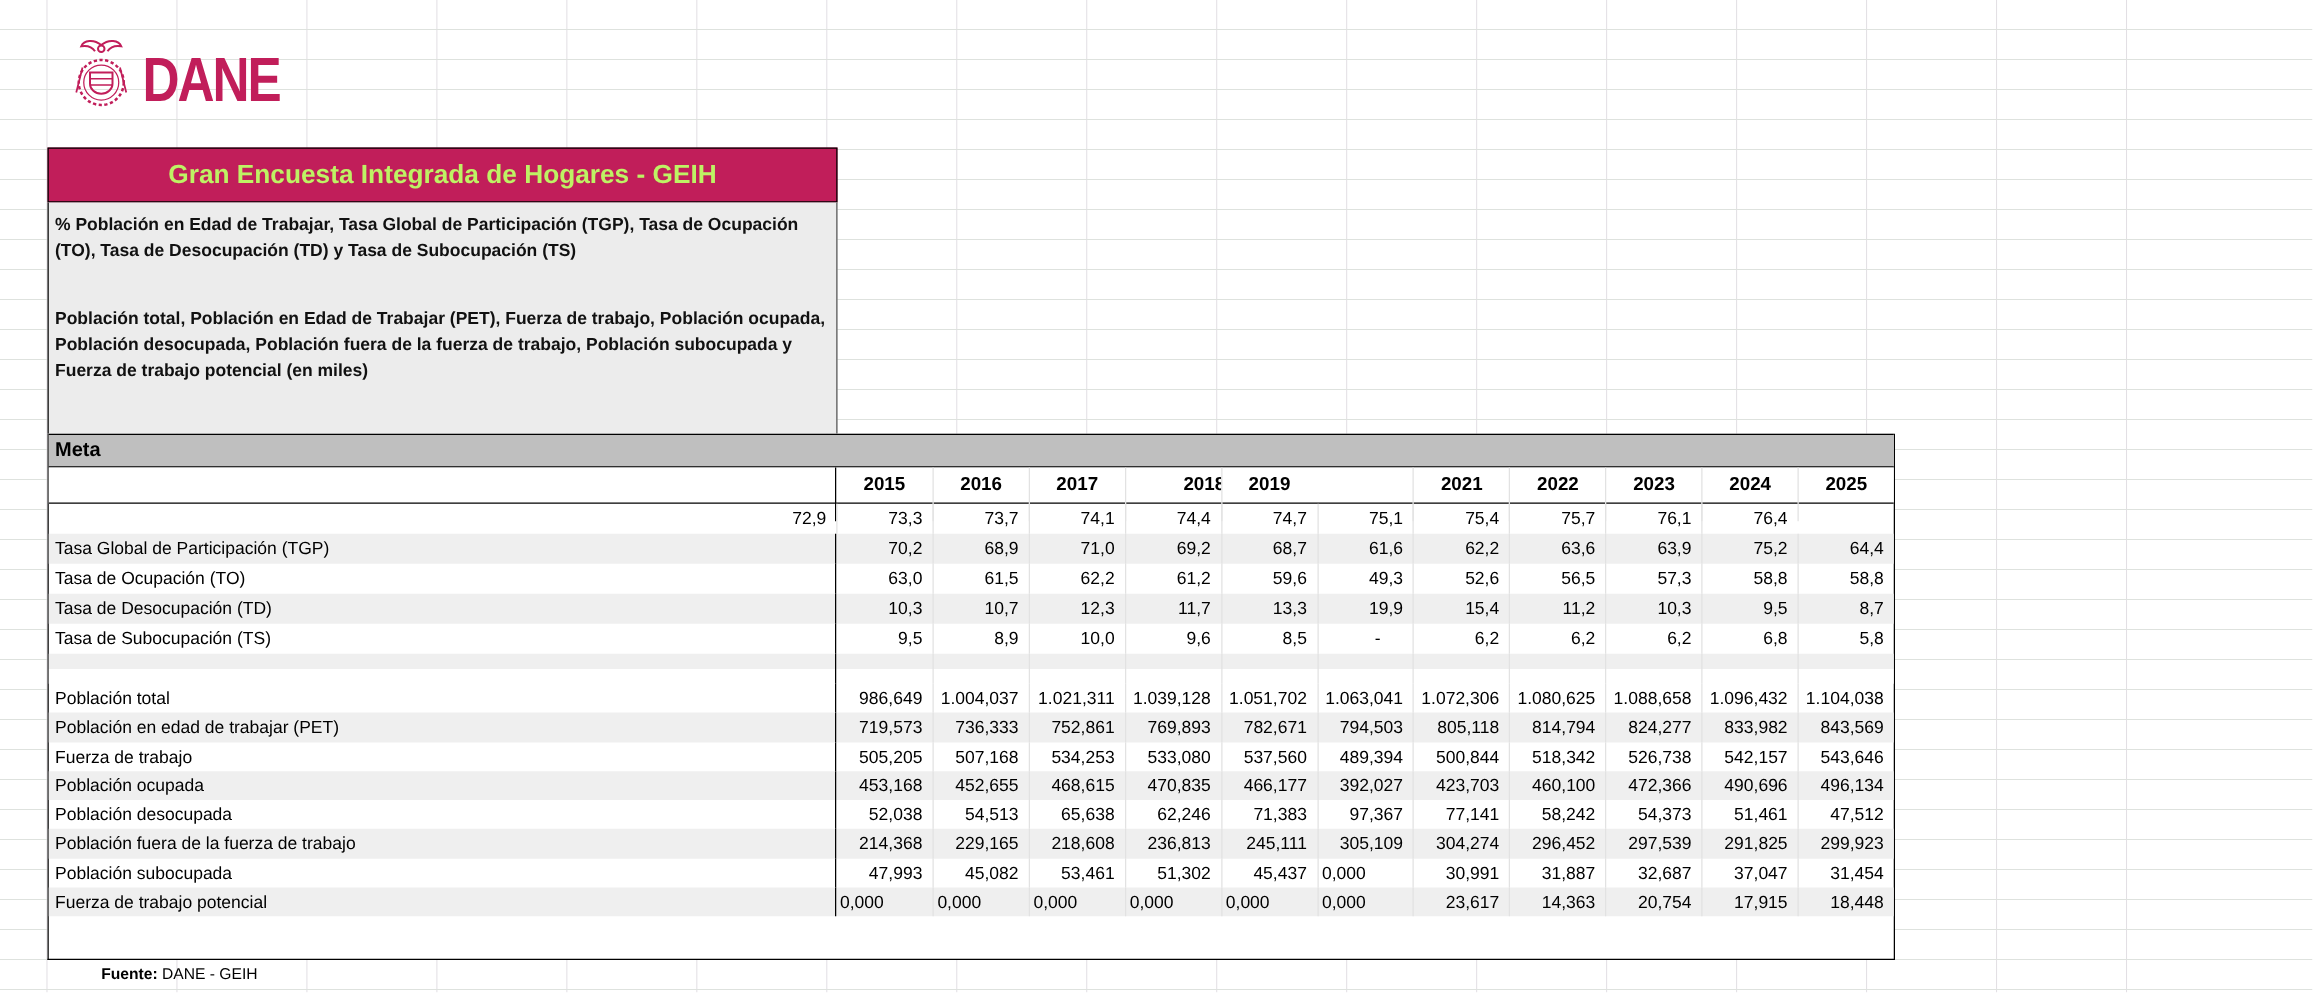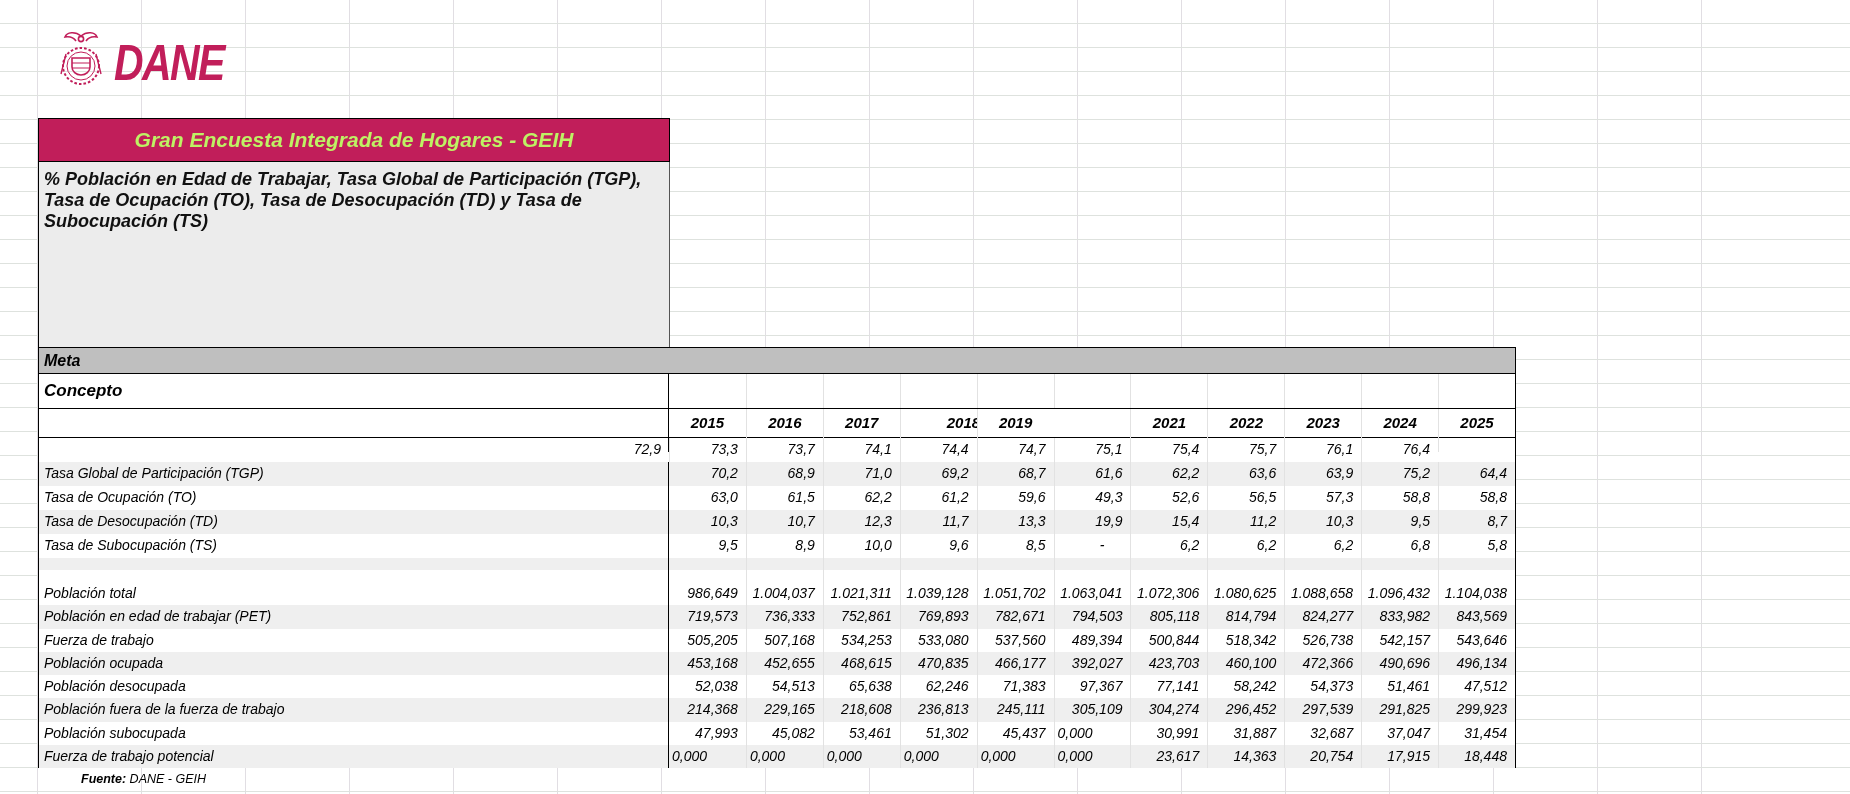--- a/index.html
+++ b/index.html
@@ -4,41 +4,40 @@
 <style>
   :root{ --accent:#C11E5A; --metaGray:#BFBFBF; --stripe:#EFEFEF; --blk:#000; }
   *{ box-sizing:border-box; margin:0; padding:0; }
   body{ background:#fff; font-family:"Liberation Sans", sans-serif; }
   #canvas{
     position:relative; width:1850px; height:794px; overflow:hidden; background:#fff;
     background-image:
       repeating-linear-gradient(to bottom, transparent 0 23px, #dee2de 23px 24px),
       repeating-linear-gradient(to right, transparent 0 103px, #e1dee3 103px 104px);
     background-position:0 0, -66px 0;
-    font-style:italic;
   }
   
   #logo{ position:absolute; left:58px; top:30px; display:flex; align-items:center; gap:10px; }
   #logo .wordmark{
     color:var(--accent); font-weight:800; font-size:50px; line-height:58px;
     letter-spacing:-2px; transform:scaleX(.82); transform-origin:left center;
   }
   
   #titlebar{
     position:absolute; left:38px; top:118px; width:632px; height:44px;
     background:var(--accent); border:1px solid #000;
     color:#bef264; font-weight:700; font-size:21px; text-align:center; line-height:42px;
   }
   
   #subblock{
     position:absolute; left:38px; top:162px; width:632px; height:185px;
     background:#ECECEC; border-left:1px solid #000; border-right:1px solid #555;
     padding:7px 6px 0 5px;
   }
-  #subblock p{ font-weight:700; font-size:18px; line-height:21px; color:#111; }
+  #subblock p{ font-weight:700; font-size:14px; line-height:21px; color:#111; }
   #subblock p + p{ margin-top:33px; }
   
   #tablewrap{
     position:absolute; left:38px; top:347px; width:1478px; height:421px;
     border-left:1px solid #000; border-right:1px solid #000; border-bottom:1px solid #000;
     background:#fff;
   }
   .grid-row{ display:grid; grid-template-columns:630px repeat(11, 1fr); }
   #meta-bar{
     height:27px; background:var(--metaGray); border-top:1px solid #000; border-bottom:1px solid #000;
@@ -83,39 +82,26 @@
         <path d="M8 24 L3 44 M38 24 L43 44" stroke-width="1.4"></path>
       </svg>
     </span>
     <span class="wordmark">DANE</span>
   </div>
 
   <div id="titlebar">Gran Encuesta Integrada de Hogares - GEIH</div>
 
   <div id="subblock">
     <p>% Población en Edad de Trabajar, Tasa Global de Participación (TGP), Tasa de Ocupación (TO), Tasa de Desocupación (TD) y Tasa de Subocupación (TS)</p>
+    <p>Población total, Población en Edad de Trabajar (PET), Fuerza de trabajo, Población ocupada, Población desocupada, Población fuera de la fuerza de trabajo, Población subocupada y Fuerza de trabajo potencial (en miles)</p>
   </div>
 
   <div id="tablewrap">
     <div id="meta-bar">Meta</div>
 
-    <div id="concepto-row" class="grid-row">
-      <div class="labelcell">Concepto</div>
-    <div class="cell"></div>
-        <div class="cell sep"></div>
-        <div class="cell sep"></div>
-        <div class="cell sep"></div>
-        <div class="cell sep"></div>
-        <div class="cell sep"></div>
-        <div class="cell sep"></div>
-        <div class="cell sep"></div>
-        <div class="cell sep"></div>
-        <div class="cell sep"></div>
-        <div class="cell sep"></div>
-      </div>
 
     <div id="year-header" class="grid-row">
       <div class="labelcell"></div>
     <div class="cell" style="text-align: center;">2015</div>
         <div class="cell sep" style="text-align: center;">2016</div>
         <div class="cell sep" style="text-align: center;">2017</div>
         <div class="cell sep" style="text-align: right; padding-left: 46px;">2018</div>
         <div class="cell sep" style="text-align: center;">2019</div>
         <div class="cell sep" style="text-align: right; margin-top: 43px;">2020</div>
         <div class="cell sep" style="text-align: center;">2021</div>

